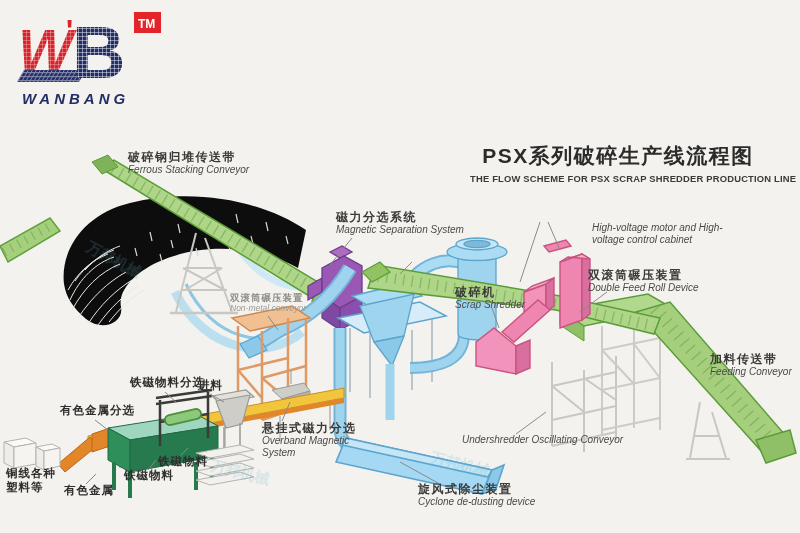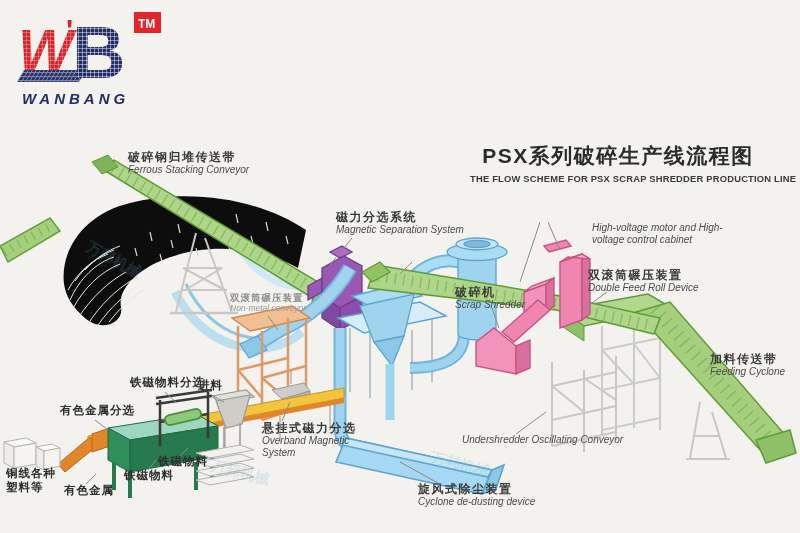--- a/index.html
+++ b/index.html
@@ -329,21 +329,21 @@
     <div class="en">Undershredder Oscillating Conveyor</div>
   </div>
 
   <div class="lbl c" style="left:418px;top:482px;width:120px">
     <div class="zh">旋风式除尘装置</div>
     <div class="en">Cyclone de-dusting device</div>
   </div>
 
   <div class="lbl c" style="left:710px;top:352px;width:88px">
     <div class="zh">加料传送带</div>
-    <div class="en">Feeding Cyclone</div>
+    <div class="en">Feeding Conveyor</div>
   </div>
 
   <div class="lbl bare" style="left:130px;top:376px">
     <div class="zh">铁磁物料分选</div>
   </div>
 
   <div class="lbl bare" style="left:198px;top:379px">
     <div class="zh">进料</div>
   </div>
 

